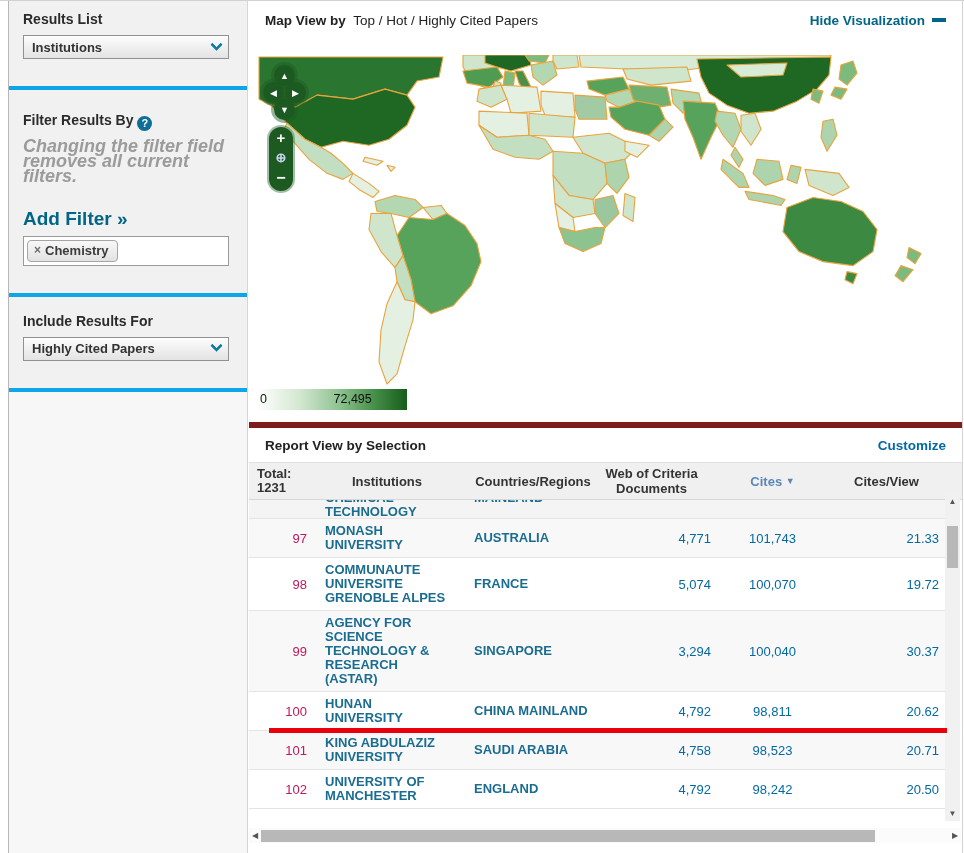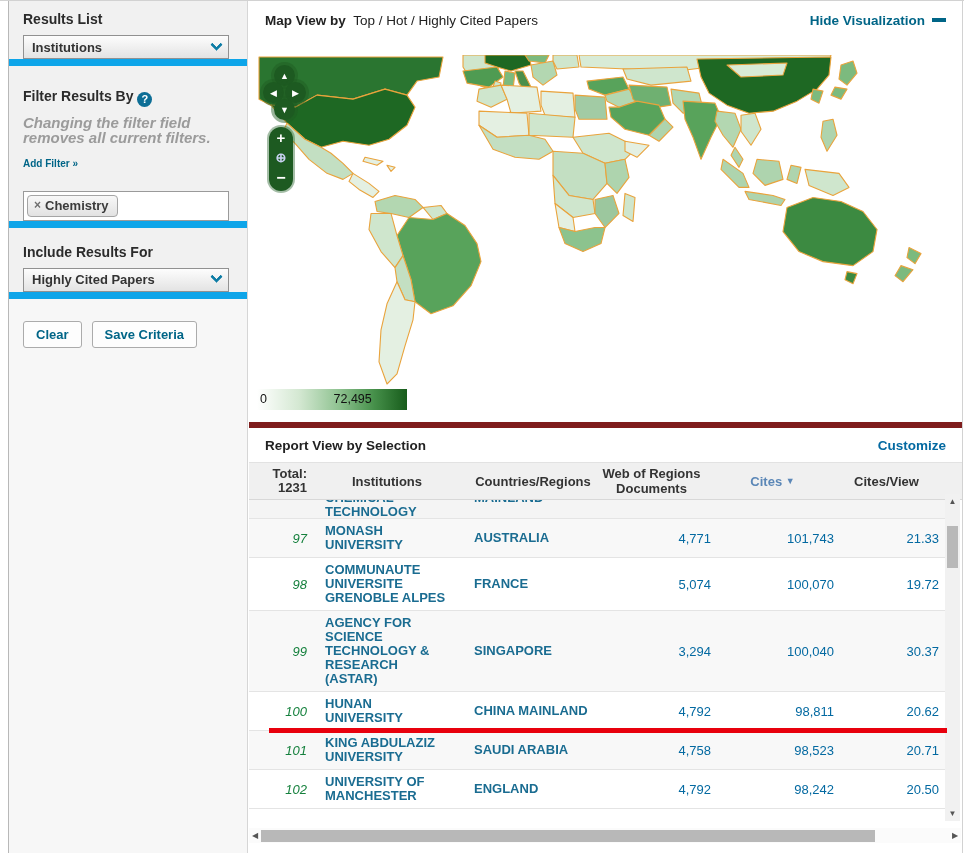--- a/index.html
+++ b/index.html
@@ -1,29 +1,29 @@
 <!DOCTYPE html>
 <html><head>
 <meta charset="utf-8">
 <style>
   * { margin:0; padding:0; box-sizing:border-box; }
   html,body { width:964px; height:853px; background:#fff; font-family:"Liberation Sans", sans-serif; overflow:hidden; }
   #app { position:relative; width:964px; height:853px; border-top:1px solid #d2d2d2; background:#fff; }
 
   
   #sidebar { position:absolute; left:8px; top:0; width:240px; height:853px; border-left:1px solid #b8b8b8; border-right:1px solid #d6d6d6; background:#f7f7f7; }
-  .sb-sec { padding:10px 12px 0 14px; background:#f1f1f1; border-bottom:7px solid #0ea5e9; }
+  .sb-sec { padding:10px 12px 27px 14px; background:#f1f1f1; border-bottom:4px solid #0ea5e9; }
   .sb-h { font-size:14px; font-weight:bold; color:#2b2b2b; margin-bottom:8px; }
   .selbox { position:relative; width:206px; height:24px; border:1px solid #919191; background:linear-gradient(#fdfdfd,#e3e3e3); display:flex; align-items:center; cursor:pointer; }
   .selbox .sel-text { flex:1; font-size:13px; font-weight:bold; color:#333; padding-left:8px; }
   .chev { width:24px; height:100%; display:flex; align-items:center; justify-content:center; }
   .chev i { display:block; width:9px; height:9px; border-right:3px solid #0d7ca5; border-bottom:3px solid #0d7ca5; transform:rotate(45deg) translate(-2px,-2px); border-radius:1px; }
   .help { display:inline-flex; width:15px; height:15px; border-radius:50%; background:#0d6e96; color:#fff; font-size:11px; font-weight:bold; align-items:center; justify-content:center; vertical-align:-2px; margin-left:4px; cursor:pointer; }
-  .note { font-size:15px; font-style:italic; font-weight:bold; color:#9b9b9b; line-height:15px; margin:2px 0 8px; }
-  .addf { font-size:10px; font-weight:bold; color:#006587; text-decoration:none; display:inline-block; margin-bottom:22px; cursor:pointer; }
+  .note { font-size:18px; font-style:italic; font-weight:bold; color:#9b9b9b; line-height:15px; margin:2px 0 24px; }
+  .addf { font-size:19px; font-weight:bold; color:#006587; text-decoration:none; display:inline-block; margin-bottom:6px; cursor:pointer; }
   .filterbox { width:206px; min-height:30px; background:#fff; border:1px solid #9a9a9a; padding:3px; }
   .chip { display:inline-flex; align-items:center; gap:4px; border:1px solid #a5a5a5; border-radius:4px; background:linear-gradient(#f8f8f8,#e2e2e2); padding:2px 8px 3px 6px; font-size:13px; font-weight:bold; color:#3c3c3c; cursor:pointer; }
   .chip .x { color:#6e6e6e; font-size:12px; font-weight:bold; }
   .btnrow { padding:22px 12px 12px 14px; background:#f7f7f7; display:flex; gap:10px; }
   .btn { border:1px solid #ababab; border-radius:3px; background:#fdfdfd; color:#006587; font-weight:bold; font-size:13px; padding:5px 12px; cursor:pointer; font-family:"Liberation Sans",sans-serif; }
 
   
   #main { position:absolute; left:249px; top:0; width:714px; height:853px; background:#fff; border-right:1px solid #d2d2d2; }
   .map-head { height:30px; display:flex; align-items:center; padding:8px 16px 0; }
   .map-title { font-size:13.5px; color:#222; }
@@ -49,32 +49,32 @@
   .report { margin-top:12px; border-top:6px solid #7f1d1d; }
   .rep-head { height:34px; display:flex; align-items:center; padding:0 16px; }
   .rep-title { font-size:13.5px; font-weight:bold; color:#222; }
   .customize { margin-left:auto; font-size:13.5px; font-weight:bold; color:#0369a1; cursor:pointer; }
 
   .thead { display:flex; align-items:center; background:#f0f0f0; border-top:1px solid #e2e2e2; border-bottom:1px solid #d8d8d8; height:38px; font-size:13px; font-weight:bold; color:#333; }
   .c-rank { width:50px; margin-left:8px; text-align:right; }
   .c-inst { width:124px; margin-left:18px; }
   .c-ctry { width:118px; margin-left:25px; }
   .c-docs { width:119px; text-align:right; }
-  .c-cite { width:123px; text-align:right; }
+  .c-cite { width:123px; text-align:center; }
   .c-cpp  { width:105px; text-align:right; }
-  .thead .c-rank { text-align:right; line-height:14px; }
+  .thead .c-rank { text-align:left; line-height:14px; }
   .thead .c-inst, .thead .c-ctry, .thead .c-docs, .thead .c-cite, .thead .c-cpp { text-align:center; line-height:15px; }
   .cites-hdr { color:#5b87b7; cursor:pointer; }
   .cites-hdr .tri { font-size:9px; vertical-align:2px; }
 
   .tbody { position:relative; height:330px; overflow:hidden; width:698px; }
   .t-row { display:flex; align-items:center; padding:5px 0; border-bottom:1px solid #e4e4e4; font-size:13px; position:relative; }
   .t-row.odd { background:#f8f8f8; }
   .t-row.even { background:#fff; }
-  .rank { color:#15803d;font-style:italic; }
+  .rank { color:#be185d; }
   .inst a { color:#1a6c91; font-weight:bold; text-decoration:none; line-height:14px; display:inline-block; }
   .ctry { color:#1a6c91; font-weight:bold; line-height:14px; }
   .num { color:#0369a1; }
   .partial-row { height:19px; overflow:hidden; background:#f4f4f4; border-bottom:1px solid #e4e4e4; position:relative; }
   .partial-inner { display:flex; transform:translateY(-9px); padding-top:0; font-size:13px; }
   .partial-inner .inst, .partial-inner .ctry { line-height:14px; }
   .red-line { position:absolute; left:20px; right:-248px; bottom:-3px; height:5px; background:#e8000d; z-index:5; }
 
   
   .v-scroll { position:absolute; right:2px; top:493px; width:15px; height:327px; background:#f1f1f1; }
@@ -119,24 +119,20 @@
     <div class="sb-sec" style="padding-top:16px;">
       <div class="sb-h">Include Results For</div>
       <div class="selbox">
         <span class="sel-text">Highly Cited Papers</span>
         <span class="chev">
             <i></i>
           </span>
       </div>
     </div>
 
-    <div class="btnrow">
-      <button class="btn">Clear</button>
-      <button class="btn">Save Criteria</button>
-    </div>
   </div>
 
   <div id="main">
 
     <div class="map-head">
       <div class="map-title">
         <b>Map View by</b>
         <span>Top / Hot / Highly Cited Papers</span>
       </div>
       <div class="hide-link">
@@ -249,21 +245,21 @@
       </div>
 
       <div class="thead">
         <div class="c-rank">
           <div>Total:</div>
           <div>1231</div>
         </div>
         <div class="c-inst">Institutions</div>
         <div class="c-ctry">Countries/Regions</div>
         <div class="c-docs">
-            <div>Web of Regions</div>
+            <div>Web of Criteria</div>
             <div>Documents</div>
           </div>
         <div class="c-cite cites-hdr">
           <span>Cites</span>
           <span class="tri">▼</span>
         </div>
         <div class="c-cpp">Cites/View</div>
       </div>
 
       <div class="tbody" id="tbody">

